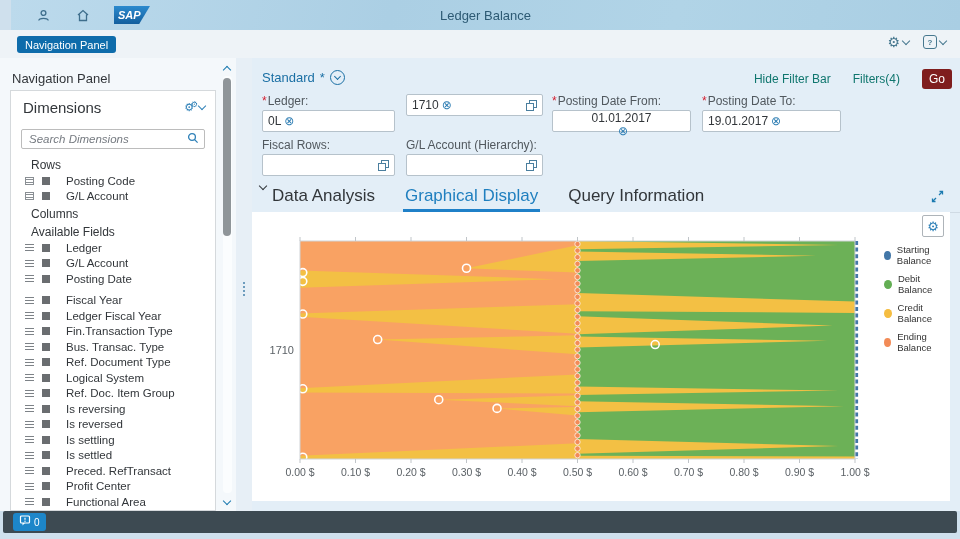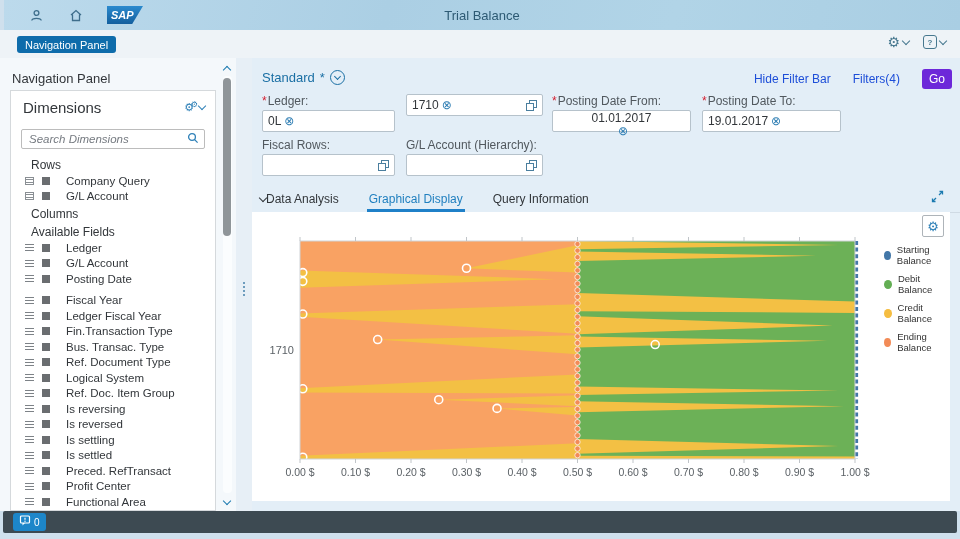--- a/index.html
+++ b/index.html
@@ -1,19 +1,19 @@
 <!DOCTYPE html>
 <html><head>
 <meta charset="utf-8">
 <style>
   html,body{margin:0;padding:0;}
   body{width:960px;height:539px;position:relative;overflow:hidden;background:#cfe0ed;
        font-family:"Liberation Sans",sans-serif;font-size:12px;color:#32363a;}
   
-  .shell{position:absolute;top:0;left:4px;right:0;height:30px;
+  .shell{position:absolute;top:0;left:11px;right:0;height:30px;
          background:linear-gradient(105deg,#bcdaec 0%,#abcfe4 40%,#b1d4e7 70%,#a9cee3 100%);
          display:flex;align-items:center;border-bottom:1px solid #9fc3d9;}
   .shell-title{position:absolute;left:0;right:0;text-align:center;font-size:13px;color:#2d5a74;}
   .shell-ic{color:#3e6e8c;margin-left:26px;display:inline-flex;align-items:center;cursor:pointer;}
   .saplogo{margin-left:24px;width:36px;height:18px;background:linear-gradient(180deg,#2b8ace,#135f9e);
            clip-path:polygon(0 0,100% 0,70% 100%,0 100%);color:#fff;font-weight:bold;font-size:11px;
            font-style:italic;display:flex;align-items:center;padding-left:4px;box-sizing:border-box;}
   
   .toolbar{position:absolute;top:30px;left:0;right:0;height:28px;background:#eef3f7;border-bottom:1px solid #e3e9ee;}
   .navbtn{position:absolute;left:17px;top:6px;height:17px;background:#0e6cab;color:#fff;border:none;
@@ -57,22 +57,22 @@
   .grip{position:absolute;left:7px;top:224px;width:2px;height:14px;
         background:repeating-linear-gradient(180deg,#6d9cbd 0 2px,transparent 2px 4px);}
   
   .main{position:absolute;left:252px;top:58px;right:0;bottom:28px;background:#e3eef7;}
   .variant{position:absolute;left:10px;top:12px;display:flex;align-items:center;gap:5px;color:#1a6fa4;
            font-size:13px;cursor:pointer;}
   .circ{width:13px;height:13px;border:1px solid #1a6fa4;border-radius:50%;display:inline-flex;
         align-items:center;justify-content:center;}
   .circ .chev{width:4px;height:4px;margin-top:-2px;}
   .fb-actions{position:absolute;right:8px;top:11px;display:flex;align-items:center;gap:22px;}
-  .fb-link{color:#1d4ed8;font-size:12px;cursor:pointer;}
-  .gobtn{background:#6d28d9;color:#fff;border:none;border-radius:3px;height:20px;padding:0 7px;
+  .fb-link{color:#0f766e;font-size:12px;cursor:pointer;}
+  .gobtn{background:#7f1d1d;color:#fff;border:none;border-radius:3px;height:20px;padding:0 7px;
          font-family:inherit;font-size:12px;cursor:pointer;}
   .frow{position:absolute;left:10px;display:flex;}
   .frow1{top:36px;}
   .frow2{top:80px;}
   .field{display:flex;flex-direction:column;}
   .frow1 .field:nth-child(1){width:133px;margin-right:11px;}
   .frow1 .field:nth-child(2){width:137px;margin-right:9px;}
   .frow1 .field:nth-child(3){width:139px;margin-right:11px;}
   .frow1 .field:nth-child(4){width:139px;}
   .frow2 .field:nth-child(1){width:133px;margin-right:11px;}
@@ -83,21 +83,21 @@
         align-items:center;padding:0 5px;cursor:text;}
   .tok{font-size:12px;color:#32363a;}
   .remx{color:#2d7db3;font-size:12px;margin-left:3px;cursor:pointer;line-height:12px;}
   .vh{position:relative;width:11px;height:11px;margin-left:auto;cursor:pointer;}
   .vh i{position:absolute;width:6px;height:6px;border:1px solid #4a7e9e;background:#fff;display:block;}
   .vh i:first-child{right:0;top:0;}
   .vh i:last-child{left:0;bottom:0;}
   
   .tabs{position:absolute;left:0;right:0;top:128px;height:26px;border-bottom:1px solid #cfdae4;
         display:flex;align-items:center;padding-left:8px;gap:30px;}
-  .tab{display:inline-flex;align-items:center;font-size:12px;color:#32363a;height:26px;
+  .tab{display:inline-flex;align-items:flex-start;gap:6px;font-size:17px;color:#32363a;height:26px;
        position:relative;cursor:pointer;}
   .tab .chev{color:#32363a;}
   .tab.sel{color:#1f7fbf;}
   .tab.sel::after{content:"";position:absolute;left:-2px;right:-2px;bottom:0;height:3px;background:#1f80c8;}
   .expand{position:absolute;right:16px;top:132px;color:#1b7ab0;cursor:pointer;}
   
   .chart-card{position:absolute;left:0;right:10px;top:154px;bottom:10px;background:#fff;}
   .gearbtn{position:absolute;right:6px;top:3px;width:22px;height:22px;border:1px solid #aeb4b9;border-radius:2px;
            background:#fff;color:#2f81b8;font-size:13px;display:flex;align-items:center;justify-content:center;cursor:pointer;}
   #chart-svg{position:absolute;left:0;top:0;}
@@ -120,21 +120,21 @@
         <circle cx="6.5" cy="4" r="2.4" fill="none" stroke="#3e6e8c" stroke-width="1.3"></circle>
         <path d="M1.8 11.6 C1.8 8.6 11.2 8.6 11.2 11.6" fill="none" stroke="#3e6e8c" stroke-width="1.3"></path>
       </svg>
   </span>
   <span class="shell-ic">
     <svg width="14" height="13" viewBox="0 0 14 13">
         <path d="M2 6 L7 1.5 L12 6 M3.5 5.5 V11.5 H10.5 V5.5" fill="none" stroke="#3e6e8c" stroke-width="1.3"></path>
       </svg>
   </span>
   <span class="saplogo">SAP</span>
-  <span class="shell-title">Trial Balance</span>
+  <span class="shell-title">Ledger Balance</span>
 </div>
 
 <div class="toolbar">
   <button class="navbtn">Navigation Panel</button>
   <div class="tb-right">
     <span class="tb-group">
       <span class="gear">⚙</span>
       <span class="chev"></span>
     </span>
     <span class="tb-group">
@@ -161,21 +161,21 @@
             <circle cx="5" cy="5" r="3.4" fill="none" stroke="#2f81b8" stroke-width="1.3"></circle>
             <line x1="7.6" y1="7.6" x2="10.6" y2="10.6" stroke="#2f81b8" stroke-width="1.3"></line>
           </svg>
       </span>
     </div>
     <div id="dim-sections">
         <span class="sec-heading" style="display: block;">Rows</span>
         <span class="dim-item" style="display: flex;">
           <span class="ic-grid"></span>
           <span class="ic-square"></span>
-          <span class="dim-label">Company Query</span>
+          <span class="dim-label">Posting Code</span>
         </span>
         <span class="dim-item" style="display: flex;">
           <span class="ic-grid"></span>
           <span class="ic-square"></span>
           <span class="dim-label">G/L Account</span>
         </span>
         <span class="sec-heading" style="display: block;">Columns</span>
         <span class="sec-heading" style="display: block;">Available Fields</span>
         <span class="dim-item" style="display: flex;">
           <span class="ic-lines"></span>

